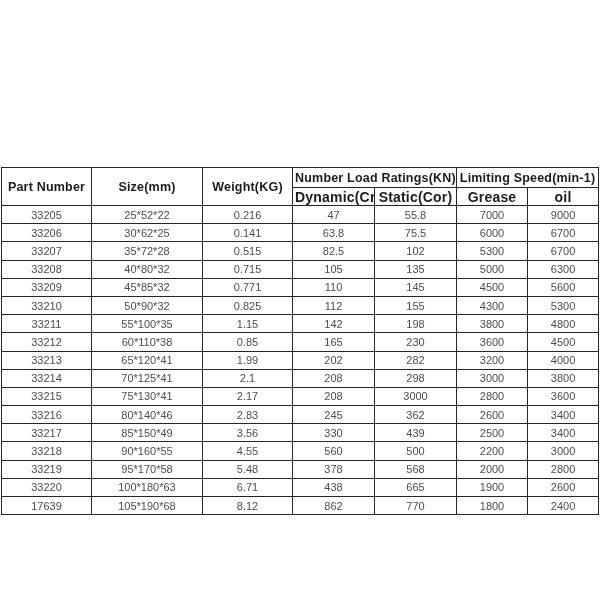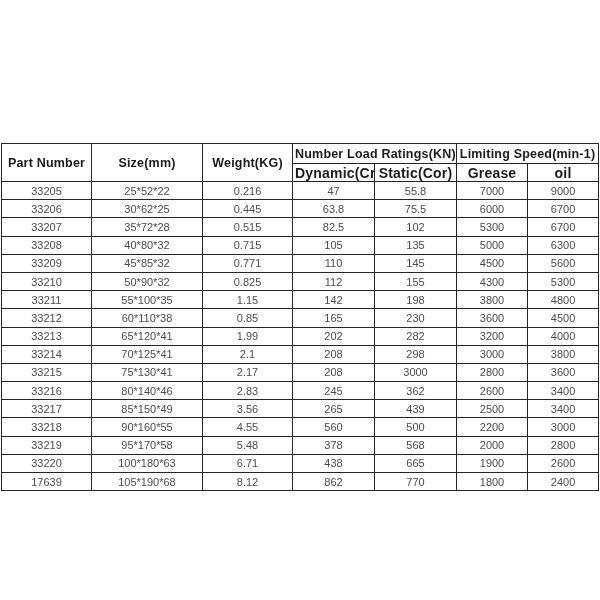--- a/index.html
+++ b/index.html
@@ -9,20 +9,21 @@
     height: 600px;
     background: #ffffff;
     font-family: "Liberation Sans", sans-serif;
   }
   .page {
     position: relative;
     width: 600px;
     height: 503px;
     background: #ffffff;
     overflow: hidden;
+    margin-top: 24px;
   }
   table.spec-table {
     position: absolute;
     top: 143px;
     left: 1px;
     width: 597px;
     border-collapse: collapse;
     table-layout: fixed;
     background: #ffffff;
   }
@@ -86,21 +87,21 @@
           <td>25*52*22</td>
           <td>0.216</td>
           <td>47</td>
           <td>55.8</td>
           <td>7000</td>
           <td>9000</td>
         </tr>
         <tr>
           <td>33206</td>
           <td>30*62*25</td>
-          <td>0.445</td>
+          <td>0.141</td>
           <td>63.8</td>
           <td>75.5</td>
           <td>6000</td>
           <td>6700</td>
         </tr>
         <tr>
           <td>33207</td>
           <td>35*72*28</td>
           <td>0.515</td>
           <td>82.5</td>
@@ -186,21 +187,21 @@
           <td>2.83</td>
           <td>245</td>
           <td>362</td>
           <td>2600</td>
           <td>3400</td>
         </tr>
         <tr>
           <td>33217</td>
           <td>85*150*49</td>
           <td>3.56</td>
-          <td>265</td>
+          <td>330</td>
           <td>439</td>
           <td>2500</td>
           <td>3400</td>
         </tr>
         <tr>
           <td>33218</td>
           <td>90*160*55</td>
           <td>4.55</td>
           <td>560</td>
           <td>500</td>

